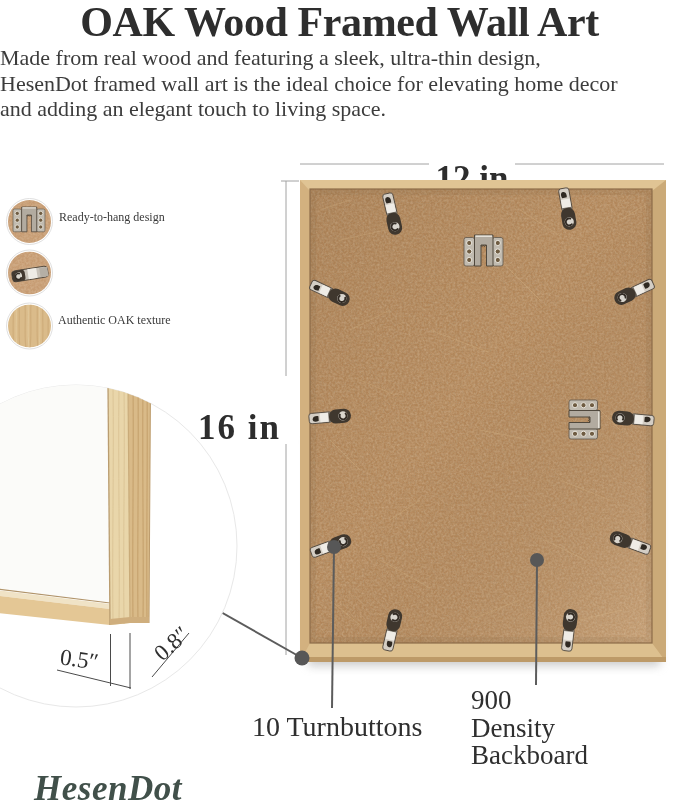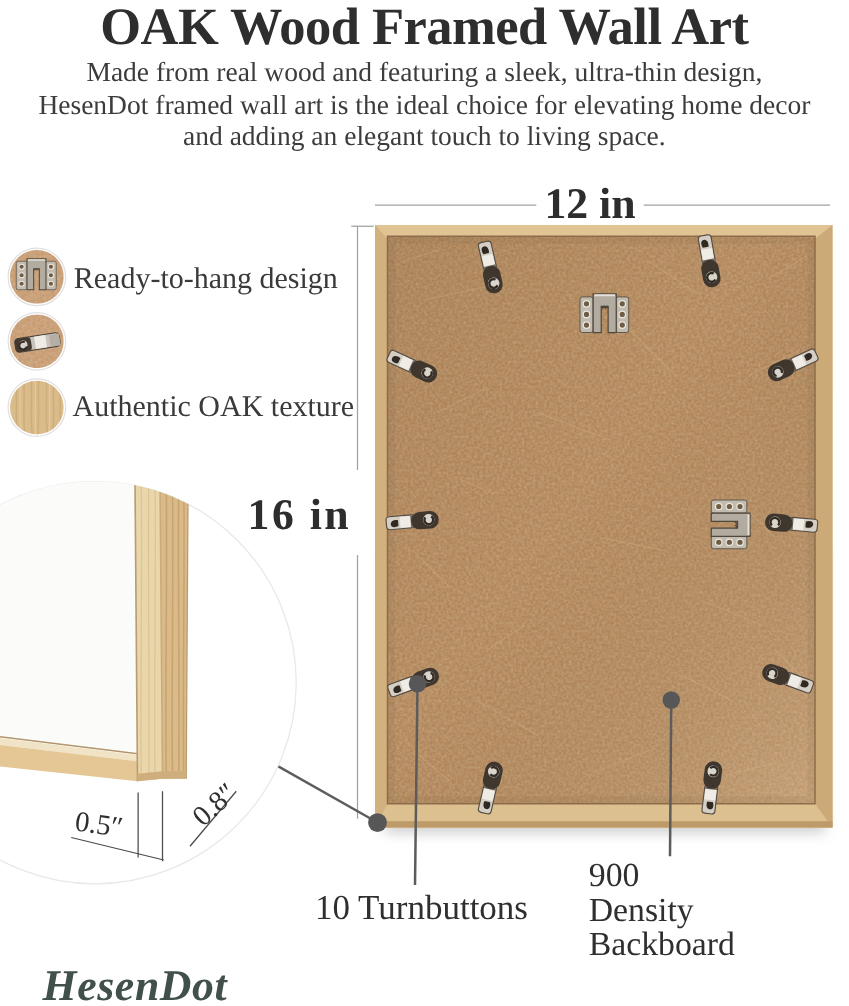--- a/index.html
+++ b/index.html
@@ -1,23 +1,23 @@
 <!DOCTYPE html>
 <html><head>
 <meta charset="utf-8">
 <style>
   html,body{margin:0;padding:0;}
   body{width:679px;height:805px;background:#fff;overflow:hidden;
        font-family:"Liberation Serif", serif;}
   #page{position:relative;width:554px;height:805px;background:#fff;}
   .abs{position:absolute;}
   h1{margin:0;font-size:42px;font-weight:bold;color:#2e2e2e;letter-spacing:-0.4px;}
-  .para{font-size:22px;color:#3c3c3c;line-height:25.5px;text-align:center;letter-spacing:0px;}
-  .iconlabel{font-size:24px;color:#3a3a3a;}
-  .dim{font-size:35px;font-weight:bold;color:#2d2d2d;}
+  .para{font-size:22px;color:#3c3c3c;line-height:25.5px;letter-spacing:0px;}
+  .iconlabel{font-size:12px;color:#3a3a3a;}
+  .dim{font-size:35px;font-weight:bold;color:#2d2d2d;margin-top:16px;}
   .biglabel{font-size:27.5px;color:#2f2f2f;letter-spacing:0px;}
   .logo{font-size:35px;font-style:italic;font-weight:bold;color:#41504a;letter-spacing:0.5px;}
 </style>
 </head>
 <body>
 <div id="page">
   <div class="abs" style="left:0;top:-2px;width:679px;text-align:center;">
       <h1>OAK Wood Framed Wall Art</h1>
     </div>
   <div class="abs para" style="left:0;top:45px;width:679px;">Made from real wood and featuring a sleek, ultra-thin design,<br>HesenDot framed wall art is the ideal choice for elevating home decor<br>and adding an elegant touch to living space.</div>

